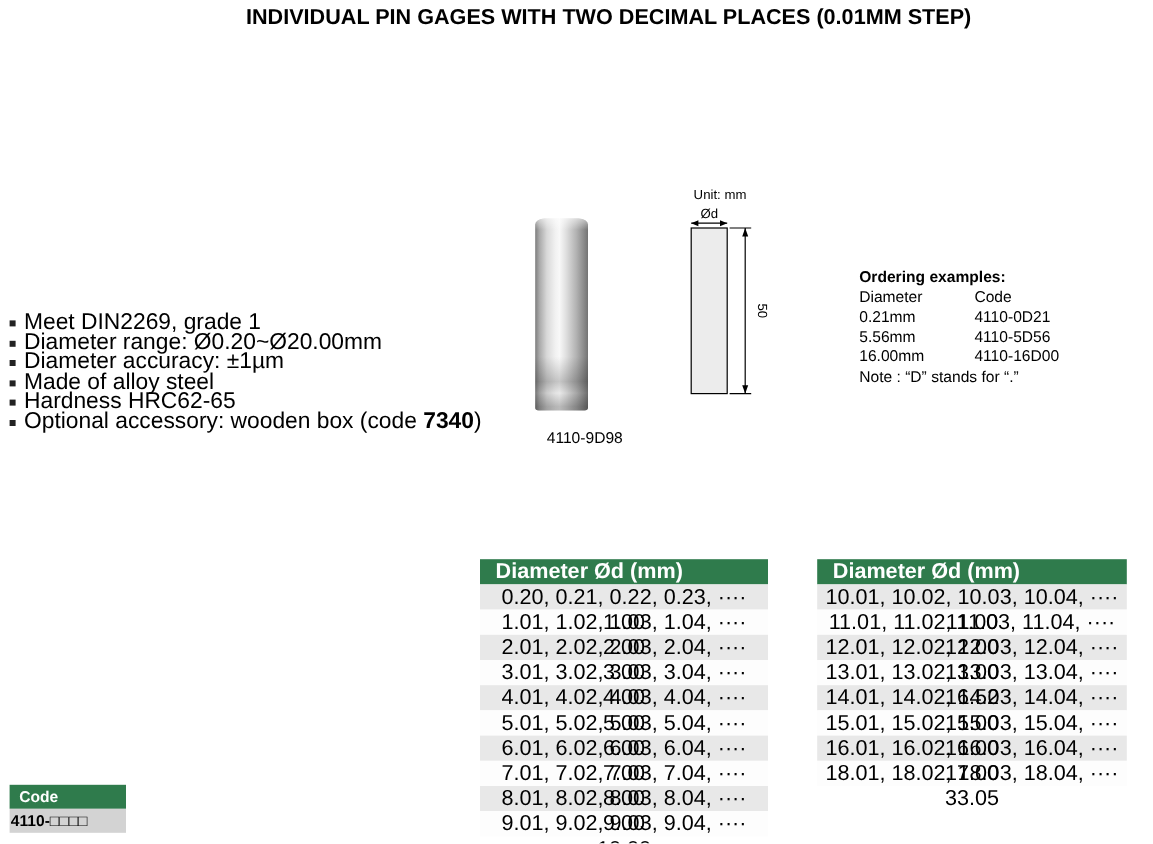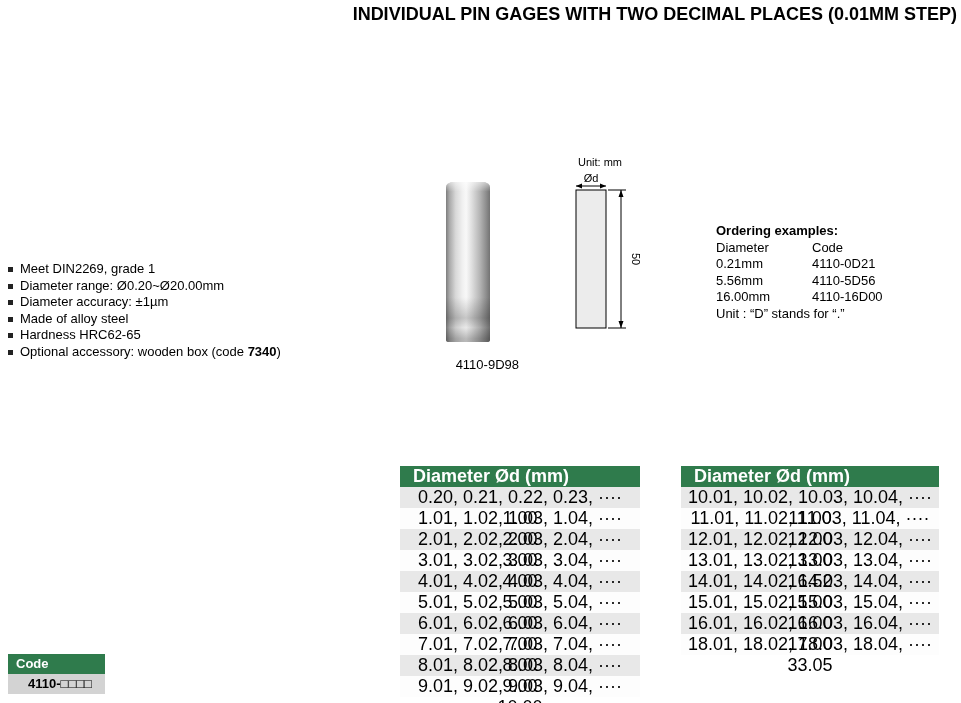--- a/index.html
+++ b/index.html
@@ -5,25 +5,25 @@
   :root{
     --accent-green:#2f7b4c;
     --row-alt:#e8e8e8;
   }
   html,body{margin:0;padding:0;background:#fff;}
   .page{
     position:relative;width:961px;height:703px;background:#ffffff;
     font-family:"Liberation Sans",sans-serif;color:#000;overflow:hidden;
   }
   .title{
-    position:absolute;top:4px;left:205px;width:752px;text-align:right;
+    position:absolute;top:4px;left:205px;width:752px;text-align:left;
     font-size:18px;font-weight:bold;letter-spacing:0;
   }
   
-  .features{position:absolute;left:8px;top:261px;font-size:13px;line-height:16.5px;}
+  .features{position:absolute;left:8px;top:261px;font-size:19px;line-height:16.5px;}
   .feature{display:flex;align-items:flex-start;}
   .bullet{width:5px;height:5px;background:#222;flex:none;margin:6px 7px 0 0;}
   
   .pin{
     position:absolute;left:446px;top:182px;width:44px;height:160px;
     border-radius:8px 8px 3px 3px / 5px 5px 2px 2px;
     background:linear-gradient(90deg,#7d7d7d 0%,#a9a9a9 8%,#d8d8d8 22%,#f1f1f1 38%,#f8f8f8 46%,#e0e0e0 58%,#b2b2b2 78%,#8b8b8b 92%,#737373 100%);
   }
   .pin::after{
     content:"";position:absolute;inset:0;border-radius:inherit;
@@ -37,21 +37,21 @@
   .drawing{position:absolute;left:568px;top:152px;}
   .drawing svg text{font-family:"Liberation Sans",sans-serif;font-size:11px;fill:#000;}
   
   .ordering{position:absolute;left:716px;top:223px;width:235px;font-size:13px;line-height:16.5px;}
   .ordering-heading{font-weight:bold;}
   .ordering-row{display:flex;}
   .ordering-row .col1{width:96px;flex:none;}
   
   .codeblock{position:absolute;left:8px;top:654px;width:97px;font-size:13px;font-weight:bold;}
   .codeblock-header{background:var(--accent-green);color:#fff;padding:2px 0 3px 8px;}
-  .codeblock-value{background:#d3d3d3;color:#000;padding:2px 0 3px 20px;}
+  .codeblock-value{background:#d3d3d3;color:#000;padding:2px 0 3px 1px;}
   
   .dtable{position:absolute;top:466px;font-size:18px;}
   .dtable.left{left:400px;width:240px;}
   .dtable.right{left:681px;width:258px;}
   .dtable-header{
     background:var(--accent-green);color:#fff;font-weight:bold;
     height:21px;line-height:21px;padding-left:13px;
   }
   .dtable-rows .drow{height:21px;line-height:21px;text-align:center;background:#fdfdfd;}
   .dtable-rows .drow:nth-child(odd){background:var(--row-alt);}
@@ -121,21 +121,21 @@
       <span>4110-0D21</span>
     </div>
     <div class="ordering-row">
       <span class="col1">5.56mm</span>
       <span>4110-5D56</span>
     </div>
     <div class="ordering-row">
       <span class="col1">16.00mm</span>
       <span>4110-16D00</span>
     </div>
-    <div>Unit : “D” stands for “.”</div>
+    <div>Note : “D” stands for “.”</div>
   </div>
 
   <div class="codeblock">
     <div class="codeblock-header">Code</div>
     <div class="codeblock-value">4110-□□□□</div>
   </div>
 
   <div class="dtable left">
     <div class="dtable-header">Diameter Ød (mm)</div>
     <div class="dtable-rows">

